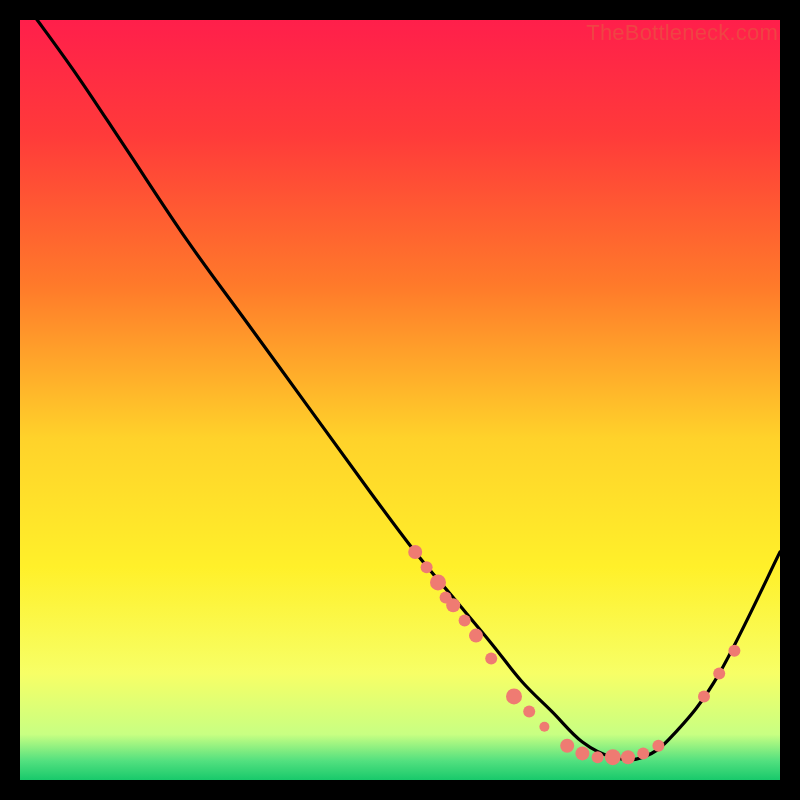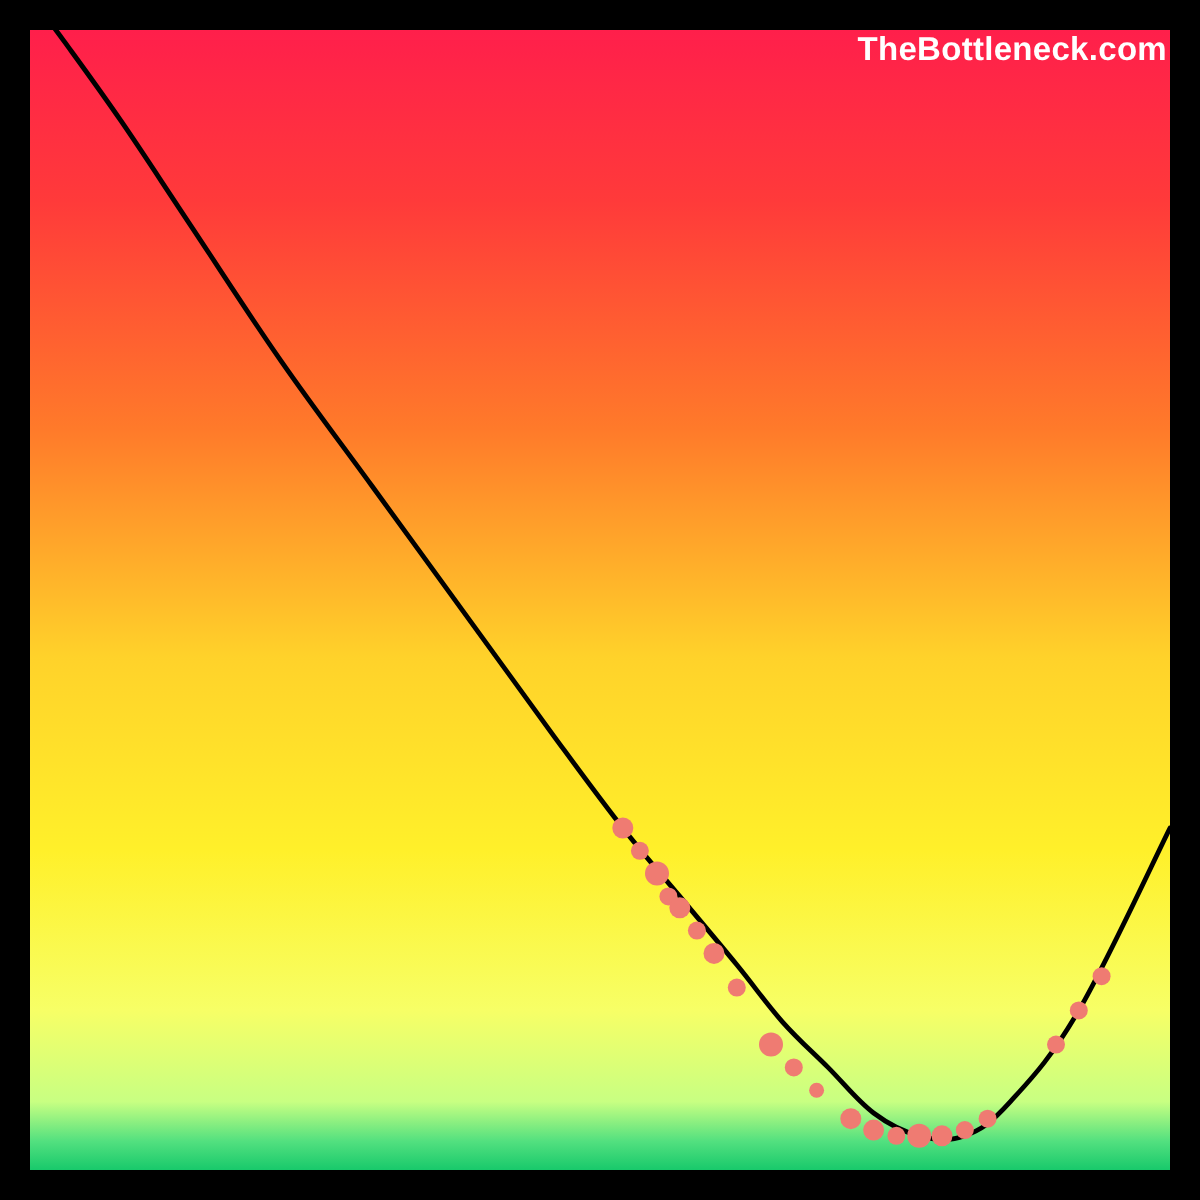--- a/index.html
+++ b/index.html
@@ -23,23 +23,23 @@
     position: absolute;
     left: 0;
     top: 0;
     width: 760px;
     height: 760px;
   }
   .watermark {
     position: absolute;
     top: 0px;
     right: 2px;
-    color: #ffffff;
+    color: #ef4444;
     font-size: 22px;
-    font-weight: 700;
+    font-weight: 400;
     letter-spacing: 0.2px;
   }
   svg { display: block; }
 </style>
 </head>
 <body>
 
 <div class="frame">
   <svg class="plot" viewBox="0 0 760 760">
     <defs>

